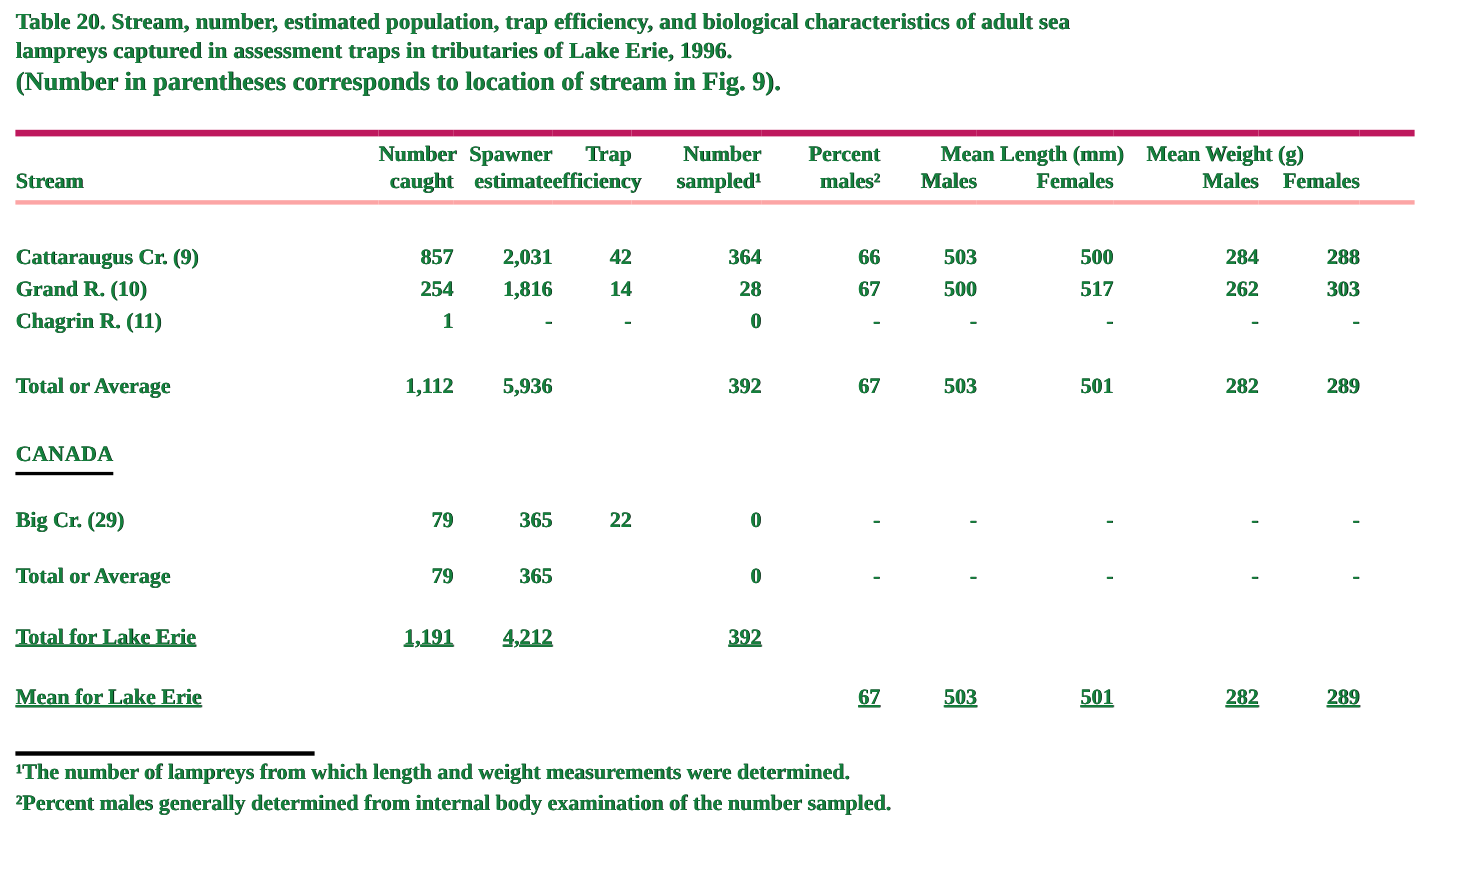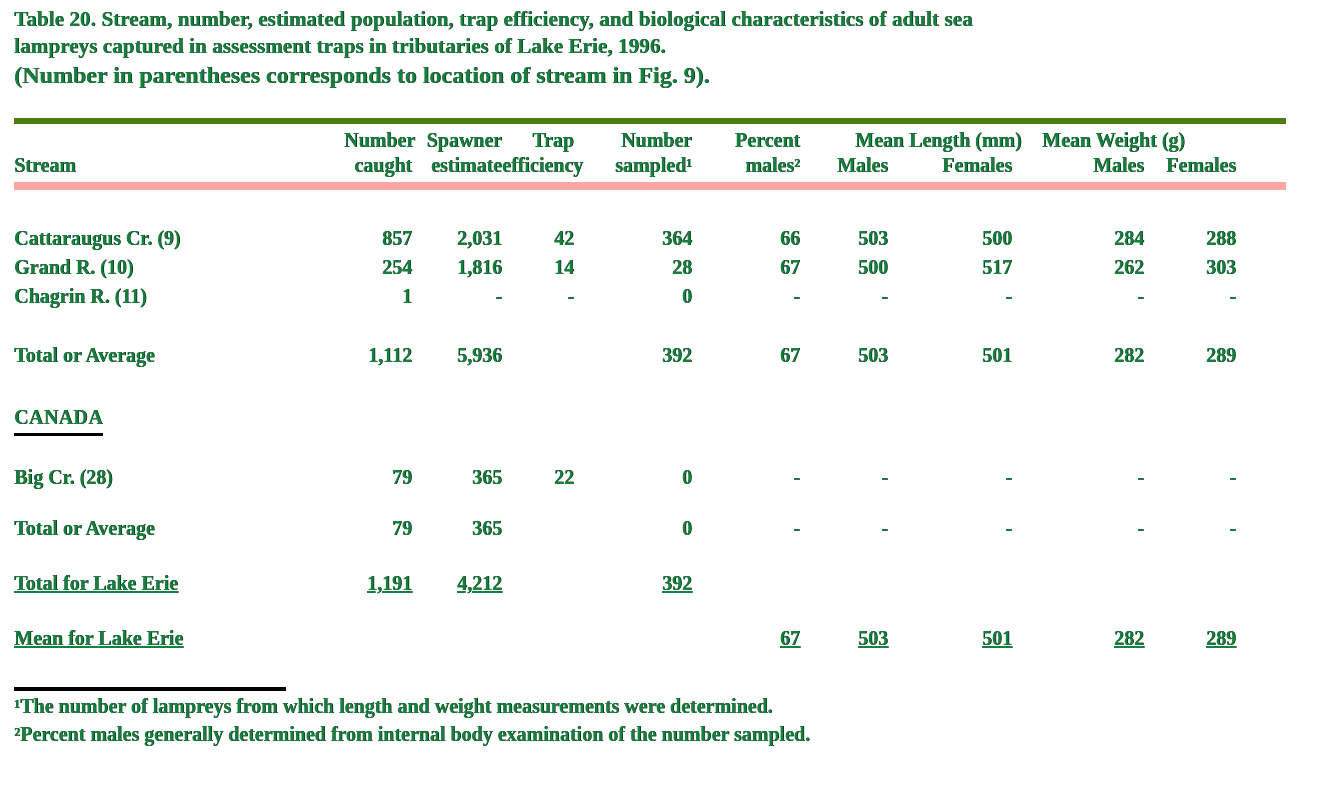--- a/index.html
+++ b/index.html
@@ -43,27 +43,27 @@
   table.tbl td {
     padding: 0;
     font-size: 20px;
     vertical-align: bottom;
     white-space: nowrap;
     overflow: visible;
   }
   .num { text-align: right; }
   .c-stream { text-align: left; }
   tr.h1 td {
-    border-top: 6px solid #4d7c0f;
+    border-top: 6px solid #be185d;
     padding-top: 4px;
     line-height: 25px;
   }
   tr.h2 td {
     padding-bottom: 4px;
-    border-bottom: 8px solid #fca5a5;
+    border-bottom: 4px solid #fca5a5;
     line-height: 25px;
     margin-top: 36px;
   }
   .grp { text-align: left; }
   .grp-ml { padding-left: 55px !important; }
   .grp-mw { padding-left: 30px !important; }
   tr.sec td { line-height: 29px; }
   .sec-label {
     display: inline-block;
     border-bottom: 3px solid #000;
@@ -198,21 +198,21 @@
       <td class="num">282</td>
       <td class="num">289</td>
       <td></td>
     </tr>
 
     <tr class="sec pt33">
       <td colspan="11" class="c-stream"><span class="sec-label">CANADA</span></td>
     </tr>
 
     <tr class="data pt27">
-      <td class="c-stream">Big Cr. (28)</td>
+      <td class="c-stream">Big Cr. (29)</td>
       <td class="num">79</td>
       <td class="num">365</td>
       <td class="num">22</td>
       <td class="num">0</td>
       <td class="num">-</td>
       <td class="num">-</td>
       <td class="num">-</td>
       <td class="num">-</td>
       <td class="num">-</td>
       <td></td>

